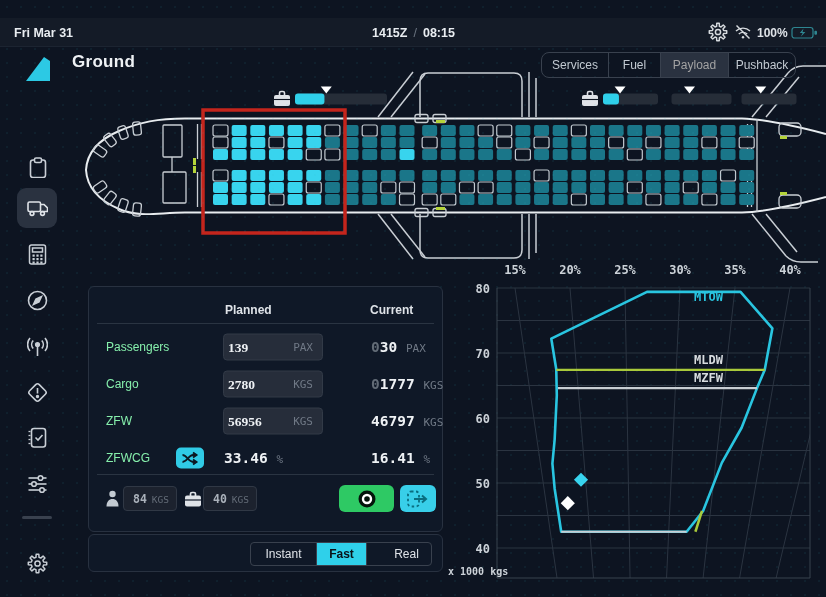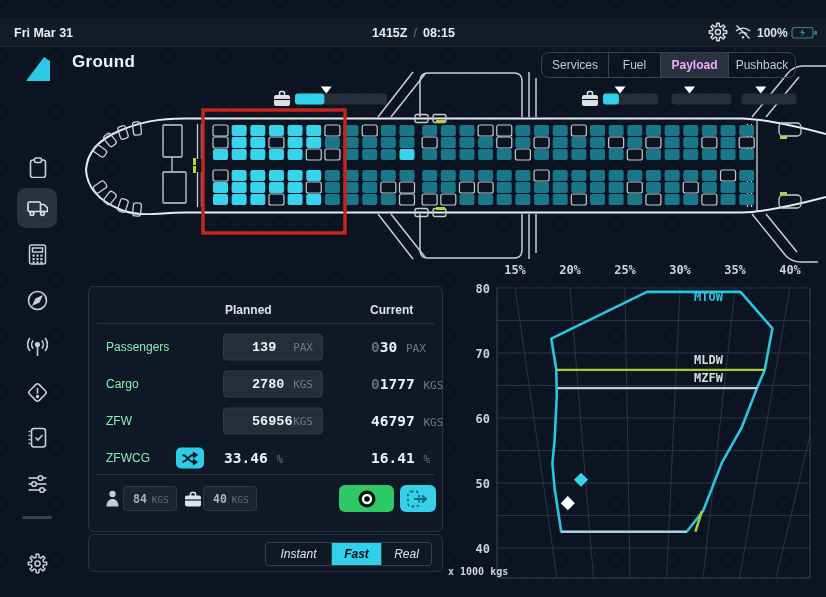--- a/index.html
+++ b/index.html
@@ -19,49 +19,49 @@
   .route .line { width:76px; height:2.5px; background:#e9edf1; border-radius:2px; margin:0 9px; margin-top:2px; }
   .batt-pct { position:absolute; left:757px; top:8px; font-size:12px; font-weight:bold; color:#dfe3e8; }
   .sidebar { position:absolute; left:0; top:47px; width:62px; bottom:0; z-index:6; }
   .side-item { position:absolute; left:17px; width:40px; height:40px; display:flex; align-items:center; justify-content:center; border-radius:9px; }
   .side-item.active { background:#2a3240; }
   .side-divider { position:absolute; left:22px; width:30px; height:3px; background:#39414e; border-radius:2px; }
   .main-title { position:absolute; left:72px; top:52px; font-size:17px; font-weight:bold; color:#eef1f4; z-index:6; letter-spacing:.3px; }
   .tabs { position:absolute; left:541px; top:52px; height:26px; display:flex; border:1px solid #39414e; border-radius:8px; z-index:6; overflow:hidden; }
   .tab { height:100%; display:flex; align-items:center; justify-content:center; font-size:12px; color:#c2c9d1; border-right:1px solid #39414e; background:transparent; }
   .tab:last-child { border-right:none; }
-  .tab.active { background:#2a3240; color:#f0abfc;font-weight:bold; }
+  .tab.active { background:#2a3240; color:#a3a3a3; }
   svg.layer { position:absolute; left:0; top:0; z-index:4; }
   .panel { position:absolute; background:#0f1827; border:1px solid #283140; border-radius:6px; z-index:6; }
   #payload-panel { left:88px; top:286px; width:355px; height:246px; }
   .tbl-head { position:absolute; top:16px; width:100%; font-size:12px; color:#dfe3e8; font-weight:bold; }
   .tbl-head .h1 { position:absolute; left:136px; }
   .tbl-head .h2 { position:absolute; left:281px; }
   .tbl-divider { position:absolute; left:8px; right:8px; height:1px; background:#2a3442; }
   .prow { position:absolute; left:0; width:100%; height:36px; }
   .prow .lbl { position:absolute; left:17px; top:50%; transform:translateY(-50%); font-size:12px; color:#86efac; }
   .inputbox { position:absolute; left:134px; top:50%; transform:translateY(-50%); width:100px; height:27px; background:#262d3a; border:1px solid #323a47; border-radius:4px; }
-  .inputbox .v { position:absolute; left:28px; top:50%; transform:translateY(-50%); font-family:Liberation Mono, monospace; font-size:13.5px; font-weight:bold; color:#eef1f4; }
+  .inputbox .v { position:absolute; left:4px; top:50%; transform:translateY(-50%); font-family:Liberation Serif, serif; font-size:13.5px; font-weight:bold; color:#eef1f4; }
   .inputbox .u { position:absolute; right:9px; top:50%; transform:translateY(-50%); font-family:"DejaVu Sans Mono",monospace; font-size:11px; color:#707986; }
   .pvalue { position:absolute; left:135px; top:50%; transform:translateY(-50%); font-family:"DejaVu Sans Mono",monospace; font-size:14.5px; font-weight:bold; color:#eef1f4; }
   .pvalue .u { font-size:11px; font-weight:normal; color:#707986; }
   .cvalue { position:absolute; left:282px; top:50%; transform:translateY(-50%); font-family:"DejaVu Sans Mono",monospace; font-size:14.5px; font-weight:bold; color:#eef1f4; white-space:nowrap; }
   .cvalue .dim { color:#626b76; }
   .cvalue .u { font-size:11px; font-weight:normal; color:#707986; }
   .swapbtn { position:absolute; left:87px; top:50%; transform:translateY(-50%); width:28px; height:21px; background:#30cbe6; border-radius:5px; display:flex; align-items:center; justify-content:center; }
   .weightbox { position:absolute; top:199px; width:54px; height:25px; background:#1c222e; border:1px solid #303845; border-radius:4px; }
   .weightbox .v { position:absolute; left:9px; top:50%; transform:translateY(-50%); font-family:"DejaVu Sans Mono",monospace; font-size:11.5px; font-weight:bold; color:#aab1ba; }
   .weightbox .u { position:absolute; right:7px; top:50%; transform:translateY(-50%); font-family:"DejaVu Sans Mono",monospace; font-size:9.5px; color:#636c77; }
   .actbtn { position:absolute; top:198px; height:27px; border-radius:6px; display:flex; align-items:center; justify-content:center; }
   #board-btn { left:250px; width:55px; background:#2ec964; }
   #deboard-btn { left:311px; width:36px; background:#38cfe9; }
   #boarding-panel { left:88px; top:534px; width:355px; height:38px; }
   #boarding-panel .bt-label { position:absolute; left:12px; top:50%; transform:translateY(-50%); font-size:12.5px; color:#e9edf1; white-space:nowrap; }
   #boarding-panel .bt-sub { font-size:9.5px; color:#8a919c; margin-left:5px; }
-  .seg { position:absolute; right:10px; top:7px; height:24px; display:flex; border:1px solid #39414e; border-radius:4px; overflow:hidden;font-style:italic; }
+  .seg { position:absolute; right:10px; top:7px; height:24px; display:flex; border:1px solid #39414e; border-radius:4px; overflow:hidden; }
   .seg .opt { height:100%; display:flex; align-items:center; justify-content:center; font-size:12px; color:#dfe3e8; border-right:1px solid #39414e; }
   .seg .opt:last-child { border-right:none; }
   .seg .opt.sel { background:#2fd0ea; color:#0a1118; font-weight:bold; }
   text { font-family:"DejaVu Sans Mono",monospace; }
 </style>
 </head>
 <body>
 
 <div id="stage">
 
@@ -543,21 +543,21 @@
         <line x1="8" y1="10" x2="19" y2="10" stroke="#0a6e80" stroke-width="2"></line>
         <path d="M16,6.5 L20,10 L16,13.5" fill="none" stroke="#0a6e80" stroke-width="2"></path>
       </svg>
     </div>
   </div>
 
   <div class="panel" id="boarding-panel">
     <div class="seg" id="boarding-seg">
         <div class="opt" style="width: 66px;">Instant</div>
         <div class="opt sel" style="width: 50px;">Fast</div>
-        <div class="opt" style="width: 49px;">Real</div>
+        <div class="opt" style="width: 49px; margin-left: 15px;">Real</div>
       </div>
   </div>
 
   <svg class="layer" id="chart" width="386" height="347" viewBox="0 0 386 347" style="left:440px; top:250px; z-index:6;">
       <clipPath id="plotclip">
         <rect x="57" y="38" width="313" height="290"></rect>
       </clipPath>
       <g stroke="#2b3441" stroke-width="1" fill="none">
         <line x1="57" y1="298" x2="370" y2="298"></line>
         <line x1="57" y1="265.5" x2="370" y2="265.5"></line>

